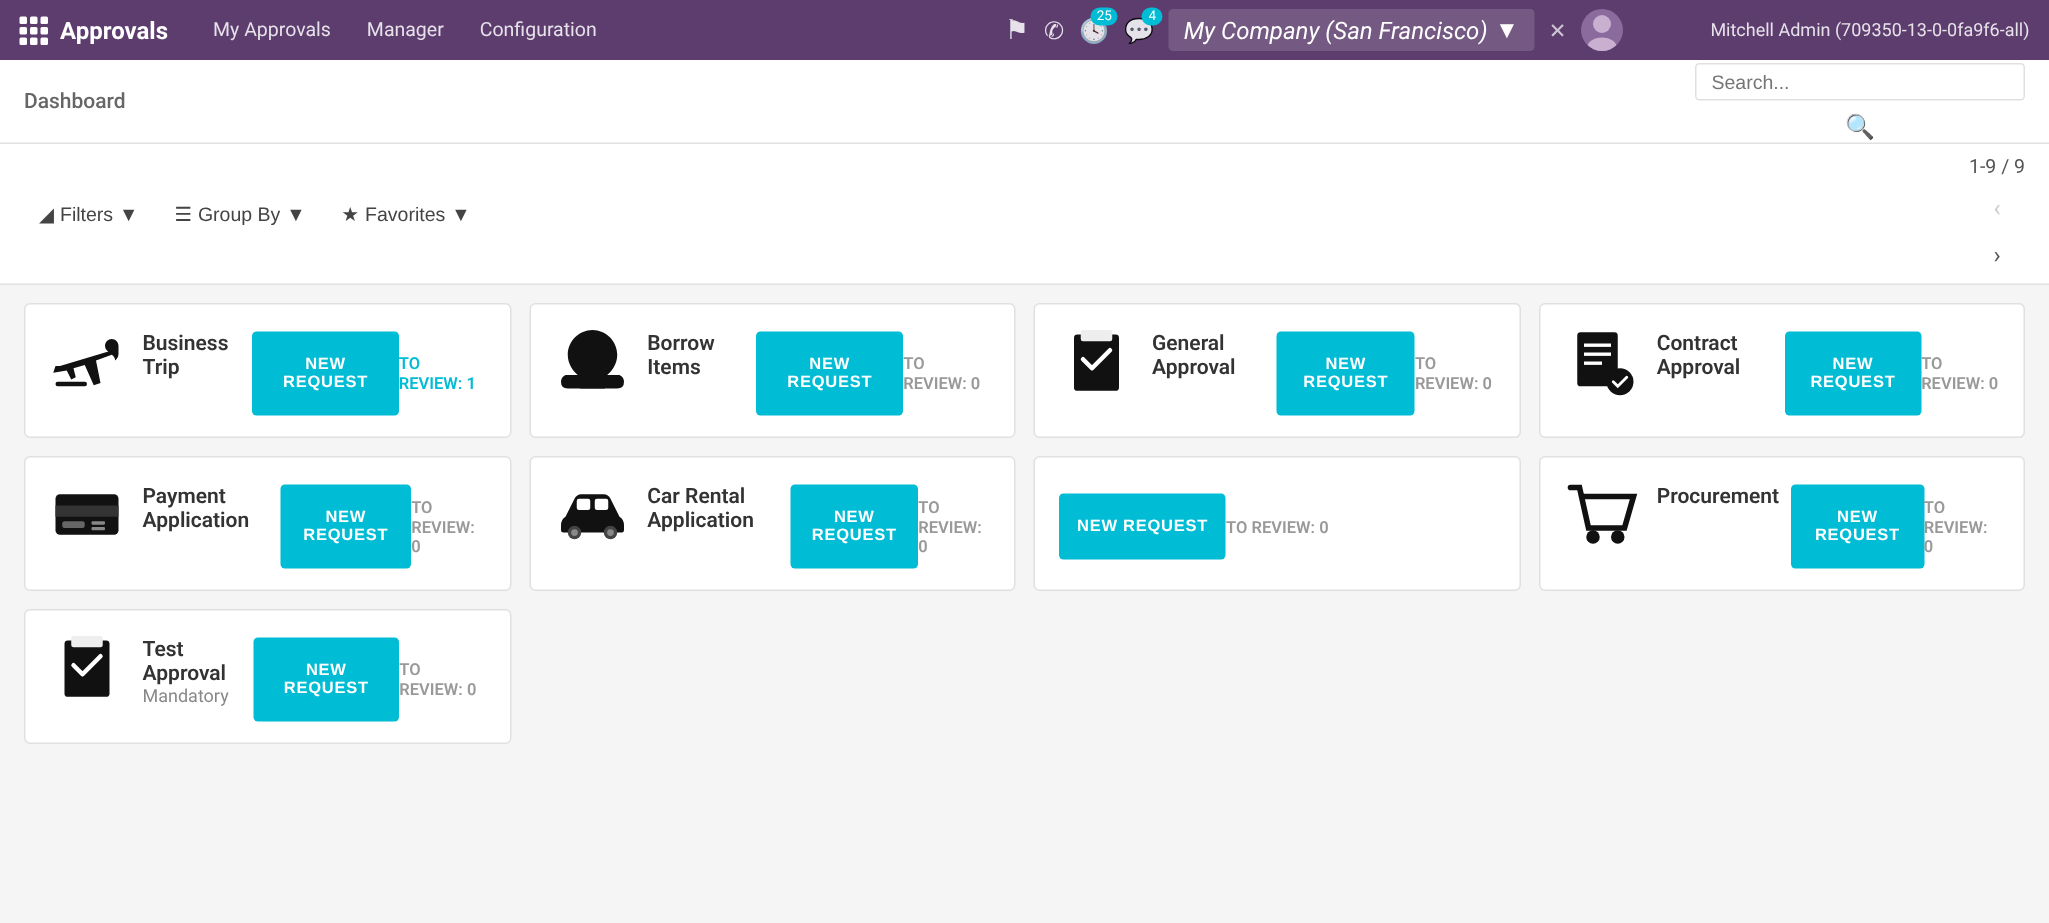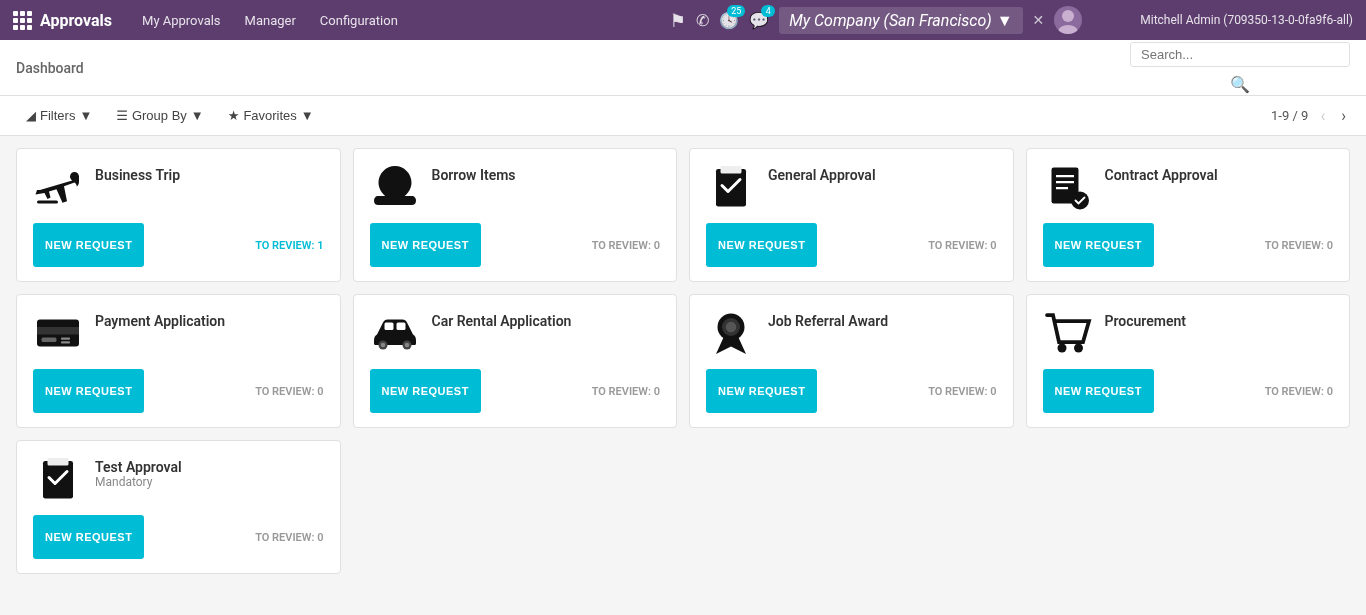--- a/index.html
+++ b/index.html
@@ -158,20 +158,21 @@
       color: #444;
       border-radius: 3px;
     }
     .toolbar-pagination {
       margin-left: auto;
       display: flex;
       align-items: center;
       gap: 8px;
       font-size: 13px;
       color: #555;
+      flex-direction: column;
     }
     .pagination-arrow {
       cursor: pointer;
       color: #555;
       font-size: 16px;
       padding: 2px 4px;
     }
     .pagination-arrow.disabled { color: #ccc; cursor: default; }
 
     
@@ -184,21 +185,21 @@
       display: grid;
       grid-template-columns: repeat(4, 1fr);
       gap: 12px;
     }
     .card {
       background: white;
       border-radius: 4px;
       border: 1px solid #e0e0e0;
       padding: 14px 16px;
       display: flex;
-      flex-direction: column;
+      flex-direction: row;
       gap: 8px;
       cursor: pointer;
     }
     .card-top {
       display: flex;
       align-items: flex-start;
       gap: 12px;
     }
     .card-icon {
       font-size: 40px;
@@ -442,34 +443,20 @@
         <div class="card-title">Car Rental Application</div>
 
       </div>
     </div>
     <div class="card-bottom">
       <button class="new-request-btn">NEW REQUEST</button>
       <span class="to-review" style="color:#999;">TO REVIEW: 0</span>
     </div>
   </div>
       <div class="card">
-    <div class="card-top">
-      <div class="card-icon">
-        <svg class="icon-svg" viewBox="0 0 64 64" xmlns="http://www.w3.org/2000/svg">
-    <circle cx="32" cy="24" r="18" fill="#111"></circle>
-    <circle cx="32" cy="24" r="12" fill="#333"></circle>
-    <path d="M22 38 L12 60 L32 50 L52 60 L42 38" fill="#111"></path>
-    <circle cx="32" cy="24" r="7" fill="#555"></circle>
-  </svg>
-      </div>
-      <div>
-        <div class="card-title">Job Referral Award</div>
-
-      </div>
-    </div>
     <div class="card-bottom">
       <button class="new-request-btn">NEW REQUEST</button>
       <span class="to-review" style="color:#999;">TO REVIEW: 0</span>
     </div>
   </div>
       <div class="card">
     <div class="card-top">
       <div class="card-icon">
         <svg class="icon-svg" viewBox="0 0 64 64" xmlns="http://www.w3.org/2000/svg">
     <path d="M4 8 L12 8 L20 44 L52 44 L60 16 L16 16" stroke="#111" stroke-width="5" fill="none" stroke-linecap="round"></path>

